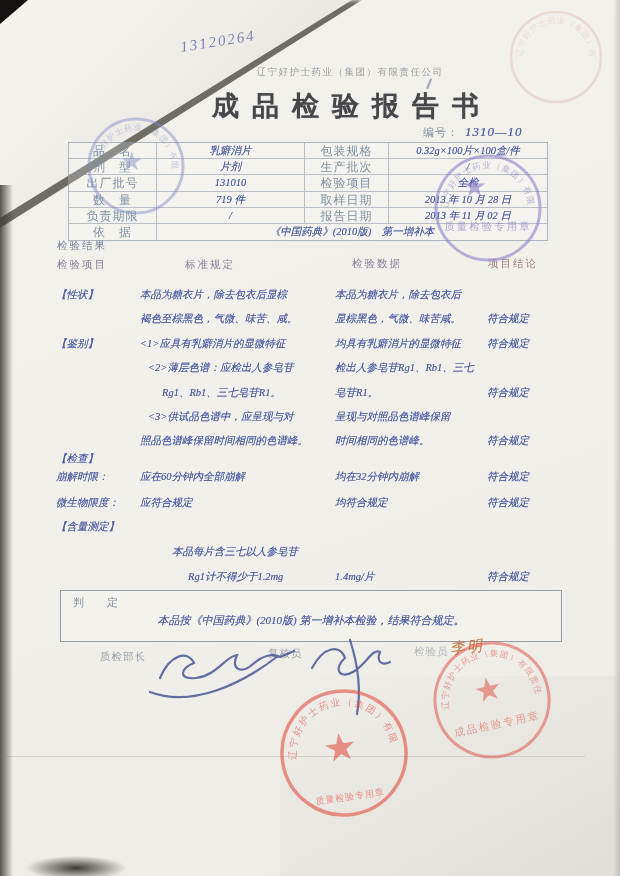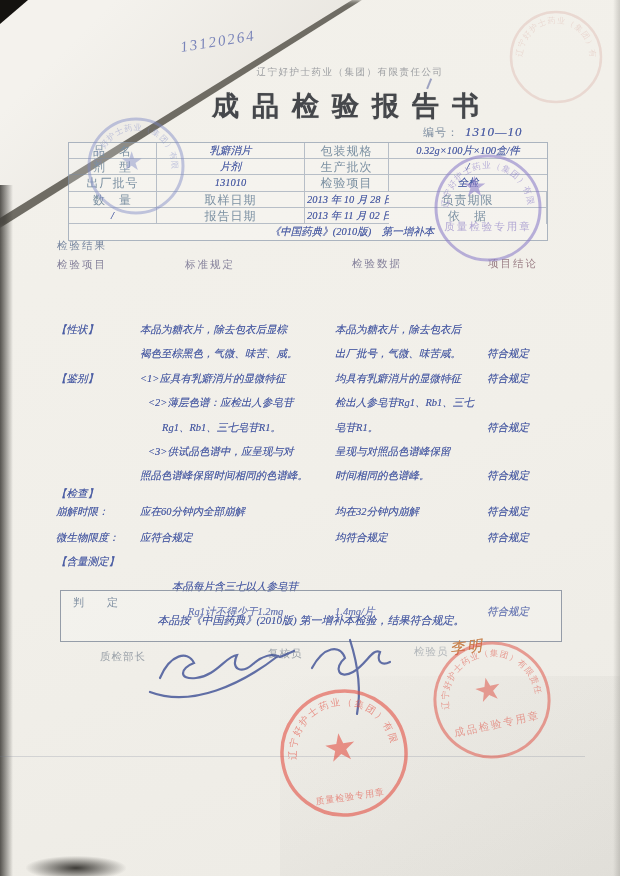--- a/index.html
+++ b/index.html
@@ -44,21 +44,21 @@
   #info-grid .cell{font-size:12px;line-height:16px;overflow:hidden;white-space:nowrap;
     border-bottom:1px solid rgba(122,138,160,.5);padding:0 2px;}
   #info-grid .cell.rb{border-right:1px solid rgba(122,138,160,.5);}
   #info-grid .cell.nb{border-bottom:none;}
   #info-grid .lab{color:#7b90a2;letter-spacing:1px;text-align:center;}
   #info-grid .val{text-align:center;font-size:10.5px;}
   #info-grid .basis{grid-column:2/5;text-align:center;}
   
   .section-label{left:57px;top:239px;font-size:10.5px;color:#7786a0;letter-spacing:2px;}
   .col-head{font-size:10.5px;color:#85819b;letter-spacing:2px;}
-  #result-lines .result-line{position:absolute;left:0;width:592px;height:16px;margin-top:35px;}
+  #result-lines .result-line{position:absolute;left:0;width:592px;height:16px;}
   #result-lines span{position:absolute;font-size:10.5px;white-space:nowrap;}
   #result-lines .item{left:56px;}
   #result-lines .std{left:140px;}
   #result-lines .dataCol{left:335px;}
   #result-lines .concl{left:487px;}
   
   .verdict-box{left:60px;top:590px;width:500px;height:50px;
     border:1px solid rgba(118,128,146,.75);background:rgba(255,255,255,.18);}
   .verdict-label{position:absolute;left:12px;top:4px;font-size:11px;color:#7d8da0;letter-spacing:6px;}
   .verdict-text{position:absolute;left:0;top:22px;width:100%;text-align:center;font-size:11px;}
@@ -97,20 +97,21 @@
       <div class="cell val hw">0.32g×100片×100盒/件</div>
       <div class="cell lab rb">剂　型</div>
       <div class="cell val hw rb">片剂</div>
       <div class="cell lab rb">生产批次</div>
       <div class="cell val hw">/</div>
       <div class="cell lab rb">出厂批号</div>
       <div class="cell val hw rb">131010</div>
       <div class="cell lab rb">检验项目</div>
       <div class="cell val hw">全检</div>
       <div class="cell lab rb">数　量</div>
+      <div class="cell val hw rb">719 件</div>
       <div class="cell lab rb">取样日期</div>
       <div class="cell val hw">2013 年 10 月 28 日</div>
       <div class="cell lab rb">负责期限</div>
       <div class="cell val hw rb">/</div>
       <div class="cell lab rb">报告日期</div>
       <div class="cell val hw">2013 年 11 月 02 日</div>
       <div class="cell lab rb nb">依　据</div>
       <div class="cell val hw basis nb">《中国药典》(2010版)　第一增补本</div>
     </div>
 
@@ -121,21 +122,21 @@
   <div class="abs col-head" style="left:488px;top:257px;color:#9b7f86;">项目结论</div>
 
   <div id="result-lines">
       <div class="result-line" style="top: 288px;">
         <span class="item hw">【性状】</span>
         <span class="std hw">本品为糖衣片，除去包衣后显棕</span>
         <span class="dataCol hw">本品为糖衣片，除去包衣后</span>
       </div>
       <div class="result-line" style="top: 312px; padding-left: 29px;">
         <span class="std hw">褐色至棕黑色，气微、味苦、咸。</span>
-        <span class="dataCol hw">出厂批号，气微、味苦咸。</span>
+        <span class="dataCol hw">显棕黑色，气微、味苦咸。</span>
         <span class="concl hw">符合规定</span>
       </div>
       <div class="result-line" style="top: 337px; padding-left: 33px;">
         <span class="item hw">【鉴别】</span>
         <span class="std hw">&lt;1&gt;应具有乳癖消片的显微特征</span>
         <span class="dataCol hw">均具有乳癖消片的显微特征</span>
         <span class="concl hw">符合规定</span>
       </div>
       <div class="result-line" style="top: 361px;">
         <span class="std hw" style="left: 148px;">&lt;2&gt;薄层色谱：应检出人参皂苷</span>

